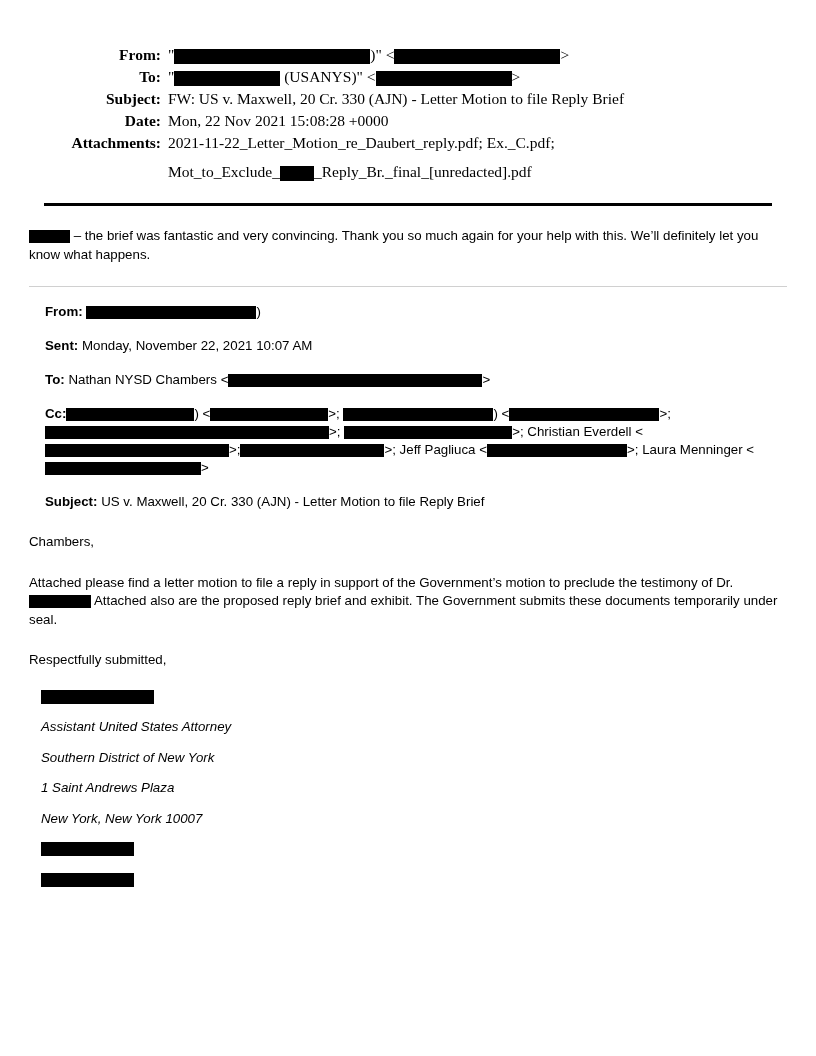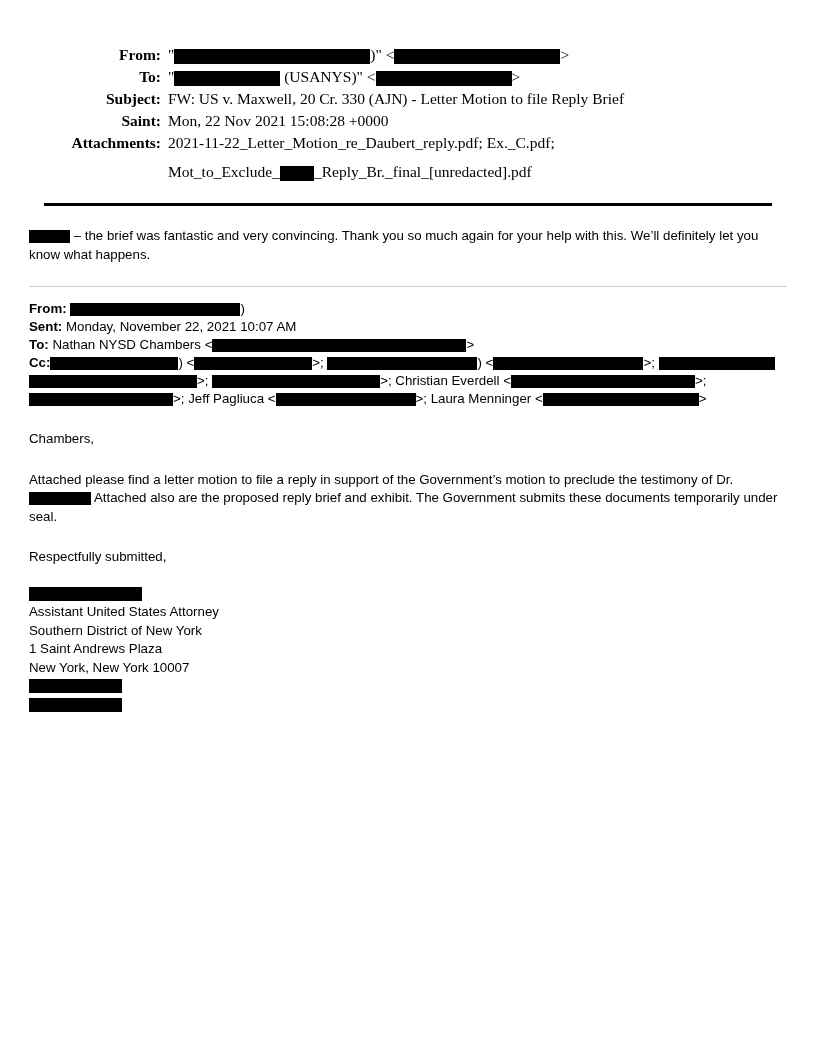--- a/index.html
+++ b/index.html
@@ -91,27 +91,27 @@
     margin: 22px 0 0 0;
   }
 
   
   .q-head {
     margin-top: 13px;
     font-size: 13.3px;
     line-height: 18px;
   }
   .q-line {
-    margin: 0;
+    margin: 16px;
     padding: 0;
     word-wrap: break-word;
   }
   .q-line b { font-weight: bold; }
 
-  .sig-line { margin: 0; }
+  .sig-line { margin: 12px; font-style: italic; }
   .sig-block { margin-top: 18px; }
 </style>
 </head>
 <body>
 
 <div class="page">
 
   <div class="header">
 
     <div class="hdr-row">
@@ -128,21 +128,21 @@
         <span>(USANYS)" &lt;</span><span class="redact blk" style="width:136px"></span><span>&gt;</span>
       </div>
     </div>
 
     <div class="hdr-row">
       <div class="hdr-label">Subject:</div>
       <div class="hdr-value">FW: US v. Maxwell, 20 Cr. 330 (AJN) - Letter Motion to file Reply Brief</div>
     </div>
 
     <div class="hdr-row">
-      <div class="hdr-label">Saint:</div>
+      <div class="hdr-label">Date:</div>
       <div class="hdr-value">Mon, 22 Nov 2021 15:08:28 +0000</div>
     </div>
 
     <div class="hdr-row">
       <div class="hdr-label">Attachments:</div>
       <div class="hdr-value wrap">
         <span>2021-11-22_Letter_Motion_re_Daubert_reply.pdf; Ex._C.pdf;</span>
         <div class="attach-line2"><span>Mot_to_Exclude_</span><span class="redact blk" style="width:34px"></span><span>_Reply_Br._final_[unredacted].pdf</span></div>
       </div>
     </div>
@@ -173,20 +173,24 @@
 
       <p class="q-line">
         <b>To:</b>
         <span>Nathan NYSD Chambers &lt;</span><span class="redact" style="width:254px"></span><span>&gt;</span>
       </p>
 
       <p class="q-line">
         <b>Cc:</b><span class="redact" style="width:128px"></span><span>) &lt;</span><span class="redact" style="width:118px"></span><span>&gt;; </span><span class="redact" style="width:150px"></span><span>) &lt;</span><span class="redact" style="width:150px"></span><span>&gt;; </span><span class="redact" style="width:116px"></span><span class="redact" style="width:168px"></span><span>&gt;; </span><span class="redact" style="width:168px"></span><span>&gt;; Christian Everdell &lt;</span><span class="redact" style="width:184px"></span><span>&gt;;</span><span class="redact" style="width:144px"></span><span>&gt;; Jeff Pagliuca &lt;</span><span class="redact" style="width:140px"></span><span>&gt;; Laura Menninger &lt;</span><span class="redact" style="width:156px"></span><span>&gt;</span>
       </p>
 
+      <p class="q-line">
+        <b>Subject:</b>
+        <span>US v. Maxwell, 20 Cr. 330 (AJN) - Letter Motion to file Reply Brief</span>
+      </p>
 
     </div>
 
     <p class="para">Chambers,</p>
 
     <p class="para">
       <span>Attached please find a letter motion to file a reply in support of the Government’s motion to preclude the testimony of Dr.</span>
       <span class="redact" style="width:62px"></span>
       <span>Attached also are the proposed reply brief and exhibit.  The Government submits these documents temporarily under seal.</span>
     </p>

